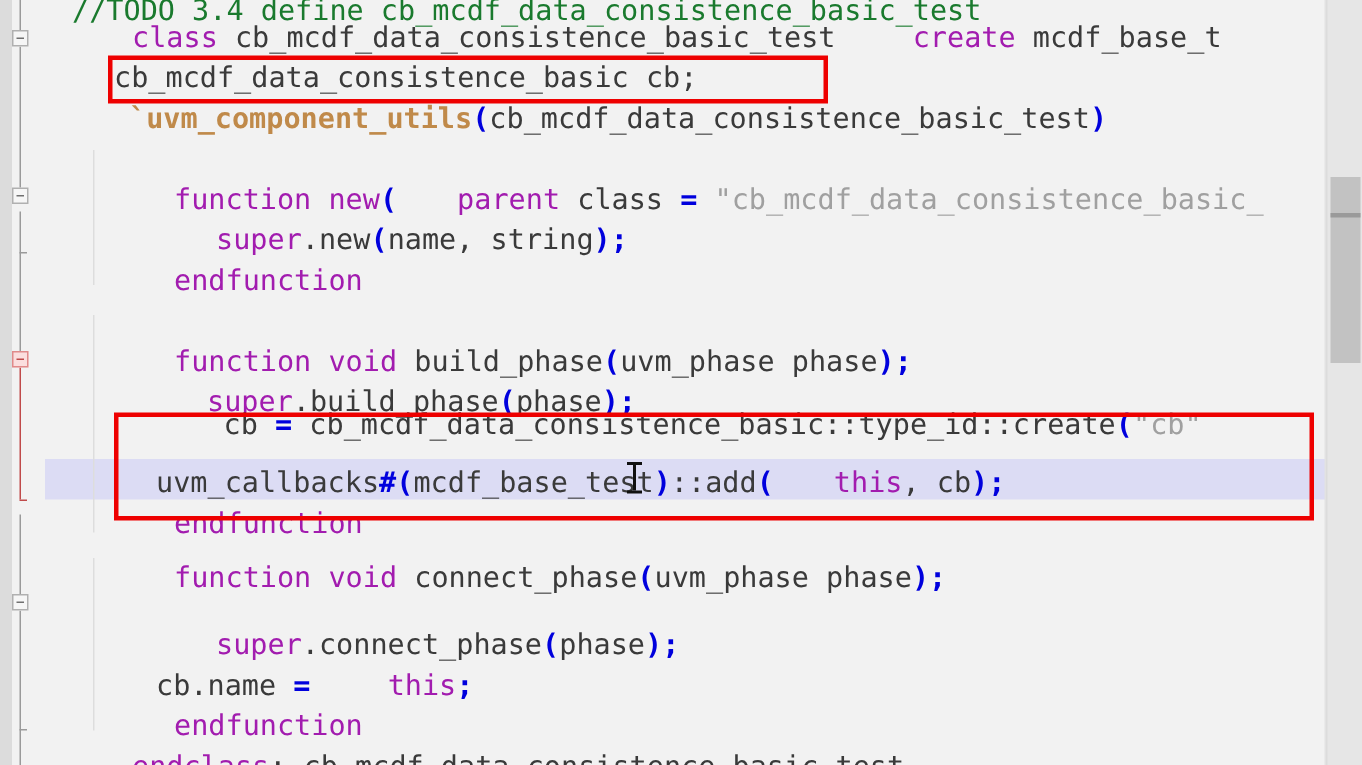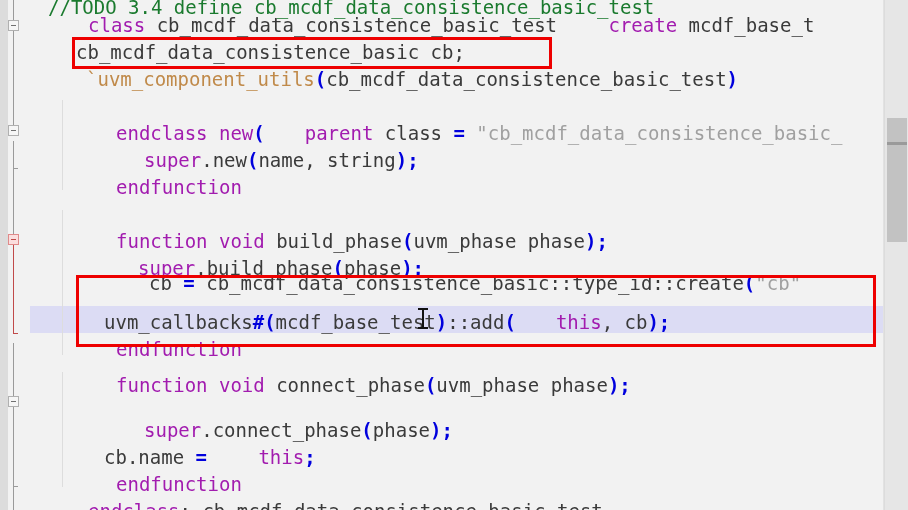--- a/index.html
+++ b/index.html
@@ -92,21 +92,21 @@
     position: absolute;
     width: 1px;
     background: #dddddd;
   }
 
   
   .kw   { color: #a21caf; font-weight: normal; margin-left: 40px; }
   .id   { color: #3a3a3a; }
   .cmt  { color: #1a7a2e; }
   .str  { color: #a0a0a0; }
-  .mac  { color: #c08a4a; }
+  .mac  { color: #c08a4a; font-weight: bold; }
   .pun  { color: #0000dd; font-weight: bold; }
 
   
   .redbox {
     position: absolute;
     box-sizing: border-box;
     border: 3px solid #ee0000;
     pointer-events: none;
   }
 
@@ -170,21 +170,21 @@
     <div id="guide-layer">
         <div class="indent-guide" style="left: 32px; top: 100px; height: 90px;"></div>
         <div class="indent-guide" style="left: 32px; top: 210px; height: 145px;"></div>
         <div class="indent-guide" style="left: 32px; top: 372px; height: 115px;"></div>
       </div>
     <div id="lines-layer">
         <div class="line" id="line-comment-todo" style="top: -6px; left: 18px;"><span class="cmt">//TODO 3.4 define cb_mcdf_data_consistence_basic_test</span></div>
         <div class="line" id="line-class-decl" style="top: 12px; left: 18px;"><span class="kw">class</span><span class="id"> cb_mcdf_data_consistence_basic_test </span><span class="kw">create</span><span class="id"> mcdf_base_t</span></div>
         <div class="line" id="line-cb-handle" style="top: 39px; left: 46px;"><span class="id">cb_mcdf_data_consistence_basic cb;</span></div>
         <div class="line" id="line-uvm-component-utils" style="top: 66px; left: 56px;"><span class="mac">`uvm_component_utils</span><span class="pun">(</span><span class="id">cb_mcdf_data_consistence_basic_test</span><span class="pun">)</span></div>
-        <div class="line" id="line-function-new" style="top: 120px; left: 46px;"><span class="kw">endclass new</span><span class="pun">(</span><span class="kw">parent</span><span class="id"> class </span><span class="pun">=</span><span class="str"> "cb_mcdf_data_consistence_basic_</span></div>
+        <div class="line" id="line-function-new" style="top: 120px; left: 46px;"><span class="kw">function new</span><span class="pun">(</span><span class="kw">parent</span><span class="id"> class </span><span class="pun">=</span><span class="str"> "cb_mcdf_data_consistence_basic_</span></div>
         <div class="line" id="line-super-new" style="top: 147px; left: 74px;"><span class="kw">super</span><span class="id">.new</span><span class="pun">(</span><span class="id">name, string</span><span class="pun">);</span></div>
         <div class="line" id="line-endfunction-new" style="top: 174px; left: 46px;"><span class="kw">endfunction</span></div>
         <div class="line" id="line-function-build-phase" style="top: 228px; left: 46px;"><span class="kw">function void</span><span class="id"> build_phase</span><span class="pun">(</span><span class="id">uvm_phase phase</span><span class="pun">);</span></div>
         <div class="line" id="line-super-build-phase" style="top: 255px; left: 68px;"><span class="kw">super</span><span class="id">.build_phase</span><span class="pun">(</span><span class="id">phase</span><span class="pun">);</span></div>
         <div class="line" id="line-cb-create" style="top: 270px; left: 74px; margin-left: 45px;"><span class="id">cb </span><span class="pun">=</span><span class="id"> cb_mcdf_data_consistence_basic::type_id::create</span><span class="pun">(</span><span class="str">"cb"</span></div>
         <div class="line" id="line-uvm-callbacks-add" style="top: 309px; left: 74px;"><span class="id">uvm_callbacks</span><span class="pun">#(</span><span class="id">mcdf_base_test</span><span class="pun">)</span><span class="id">::add</span><span class="pun">(</span><span class="kw">this</span><span class="id">, cb</span><span class="pun">);</span></div>
         <div class="line" id="line-endfunction-build" style="top: 336px; left: 46px;"><span class="kw">endfunction</span></div>
         <div class="line" id="line-function-connect-phase" style="top: 372px; left: 46px;"><span class="kw">function void</span><span class="id"> connect_phase</span><span class="pun">(</span><span class="id">uvm_phase phase</span><span class="pun">);</span></div>
         <div class="line" id="line-super-connect-phase" style="top: 417px; left: 74px;"><span class="kw">super</span><span class="id">.connect_phase</span><span class="pun">(</span><span class="id">phase</span><span class="pun">);</span></div>
         <div class="line" id="line-cb-test-assign" style="top: 444px; left: 74px;"><span class="id">cb.name </span><span class="pun">=</span><span class="id"> </span><span class="kw">this</span><span class="pun">;</span></div>

